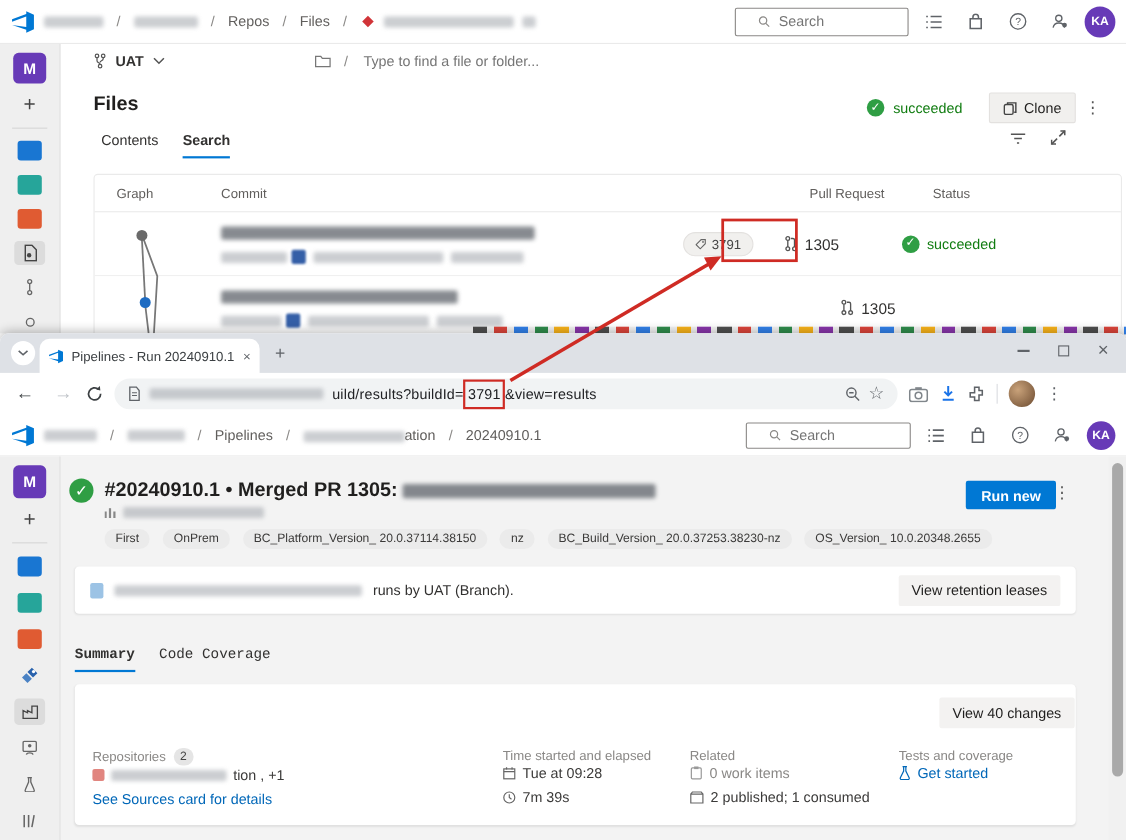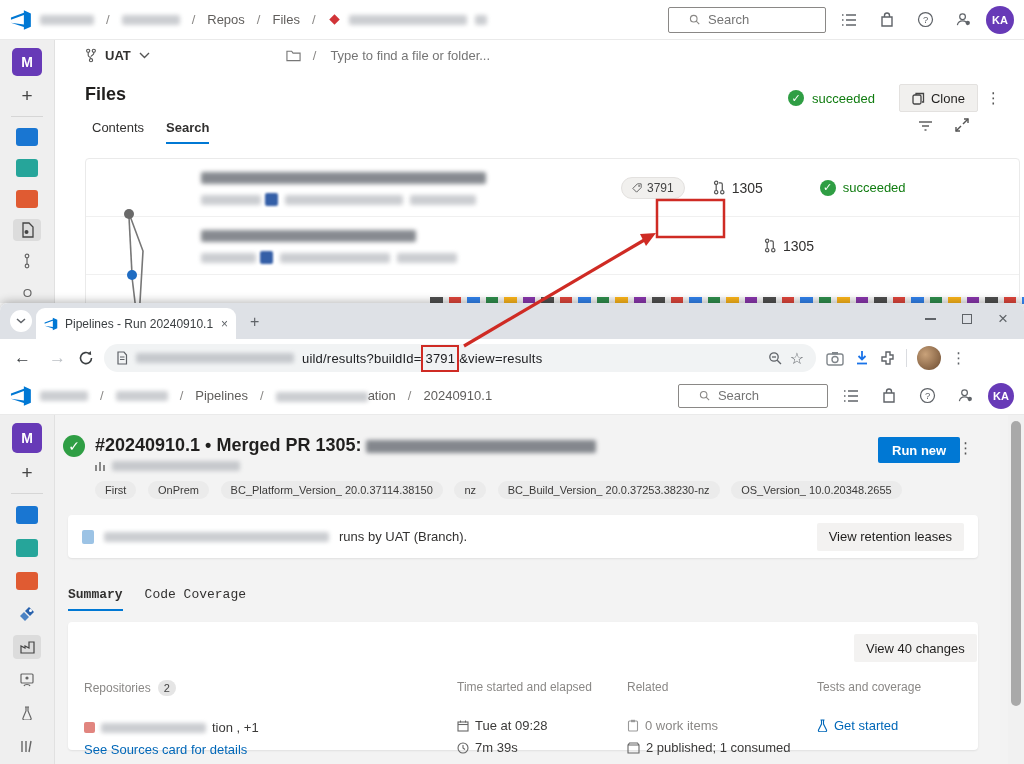--- a/index.html
+++ b/index.html
@@ -68,21 +68,21 @@
   .bmain{position:absolute;left:55px;top:0;width:953px;height:349px;}
   .vscroll{position:absolute;right:0;top:0;width:16px;height:349px;background:#f1f1f1;}
   .vthumb{position:absolute;left:3px;top:6px;width:10px;height:285px;background:#a9a9a9;border-radius:5px;}
   .tagpill{display:inline-block;background:#ebebeb;border-radius:10px;padding:3px 10px;font-size:11px;
            color:#3b3a39;margin-right:8px;}
   .card{background:#fff;border-radius:4px;box-shadow:0 1px 2px rgba(0,0,0,.08);}
   .btn-gray{display:inline-flex;align-items:center;background:#f3f2f1;border-radius:2px;height:28px;
             padding:0 12px;color:#201f1e;font-size:13px;}
   .btn-blue{display:inline-flex;align-items:center;background:#0078d4;border-radius:2px;height:26px;
             padding:0 14px;color:#fff;font-size:13px;font-weight:bold;}
-  .collabel{color:#8a8886;font-size:12px;margin-bottom:24px;}
+  .collabel{color:#8a8886;font-size:12px;margin-bottom:1px;}
   .colrow{display:flex;align-items:center;gap:6px;margin-bottom:7px;color:#3b3a39;}
   .link{color:#0067b8;}
   .cnt-badge{display:inline-flex;align-items:center;justify-content:center;min-width:18px;height:16px;
              border-radius:9px;background:#e5e5e5;font-size:11px;color:#444;padding:0 4px;}
   .minitabs{position:absolute;left:430px;top:297px;width:594px;height:7px;z-index:9;opacity:.9;
      background:repeating-linear-gradient(90deg,#3b3b3b 0 13px,#f2f2f2 13px 19px,#d93025 19px 31px,
      #f2f2f2 31px 37px,#1a73e8 37px 50px,#f2f2f2 50px 56px,#188038 56px 68px,#f2f2f2 68px 74px,
      #f9ab00 74px 87px,#f2f2f2 87px 93px,#7b1fa2 93px 105px,#f2f2f2 105px 111px);}
   svg{display:block;}
   .overlay{position:absolute;left:0;top:0;z-index:50;pointer-events:none;}
@@ -236,20 +236,26 @@
     <svg width="14" height="14" viewBox="0 0 14 14">
         <g stroke="#555" stroke-width="1.4" fill="none">
       <path d="M9 1h4v4M5 13H1V9"></path>
           <line x1="13" y1="1" x2="8" y2="6"></line>
           <line x1="1" y1="13" x2="6" y2="8"></line>
         </g>
       </svg>
   </span>
 
   <div class="tbl-card">
+    <div class="tbl-head">
+      <span style="width:115px;padding-left:20px;">Graph</span>
+      <span style="width:420px;">Commit</span>
+      <span style="width:112px;margin-left:115px;">Pull Request</span>
+      <span>Status</span>
+    </div>
 
     <svg class="abs" style="left:30px;top:40px;" width="40" height="120">
       <line x1="13" y1="18" x2="16" y2="75" stroke="#777" stroke-width="1.6"></line>
       <path d="M14 17 27 52 23 120" fill="none" stroke="#777" stroke-width="1.6"></path>
       <line x1="16" y1="78" x2="21" y2="120" stroke="#777" stroke-width="1.6"></line>
       <circle cx="13" cy="15" r="5" fill="#6a6a6a"></circle>
       <circle cx="16" cy="76" r="5" fill="#1f6cc2"></circle>
     </svg>
     <div class="tbl-row">
       <span style="width:115px"></span>

